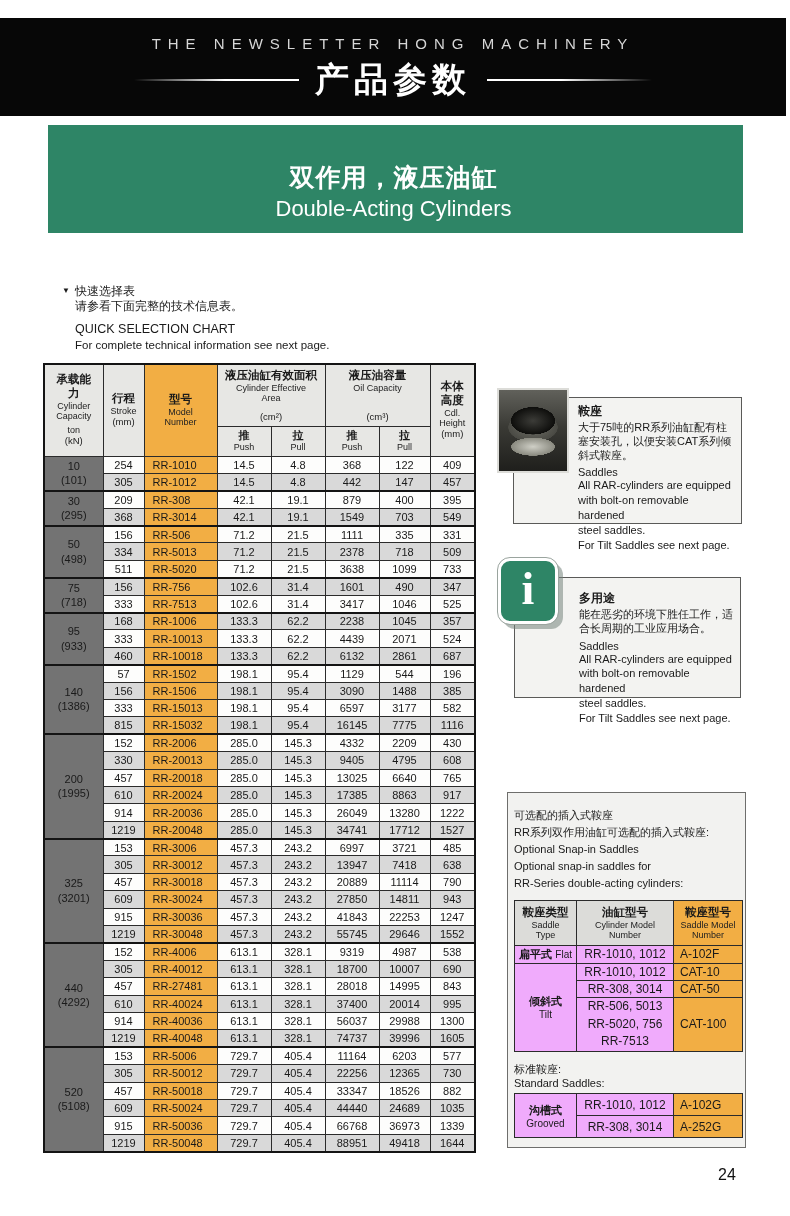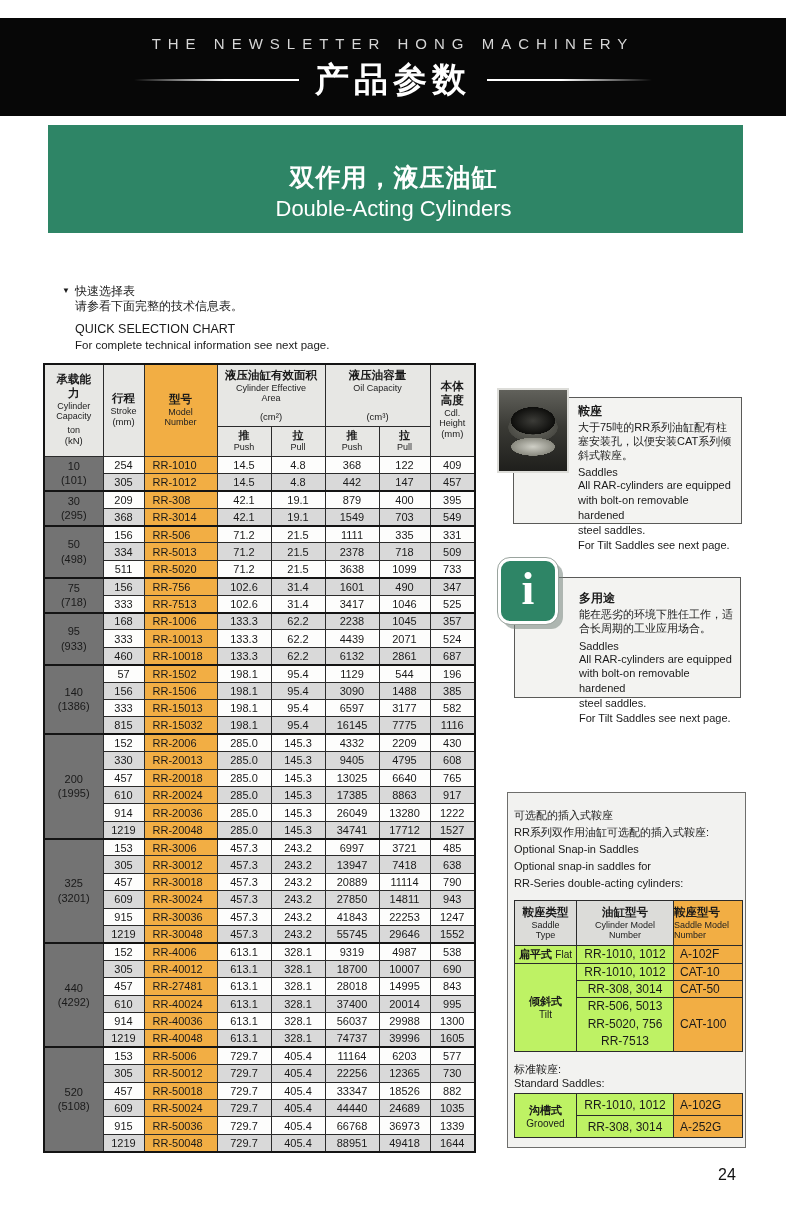--- a/index.html
+++ b/index.html
@@ -76,21 +76,21 @@
                display:flex; align-items:center; justify-content:center; }
   .info-icon span { color:#fff; font-family:"Liberation Serif", serif; font-weight:bold;
                     font-size:46px; line-height:1; margin-top:-4px; }
 
   .snapin-box { position:absolute; left:507px; top:792px; width:239px; height:356px;
                 background:#f2f2f0; border:1px solid #6e6e6c; padding:14px 5px 0 6px; }
   .snapin-box .para { font-size:11px; line-height:1.55; }
   .stable { border-collapse:collapse; table-layout:fixed; width:228px; margin-top:8px; margin-left:0px;
             border:1px solid #222; }
   .stable th, .stable td { border:1px solid #2b2b2b; text-align:center; vertical-align:middle;
-            background:#bef264; font-weight:normal; }
+            background:#f0abfc; font-weight:normal; }
   .stable thead th { background:#dcdcd9; height:45px; }
   .stable .or { background:var(--orange); text-align:left; padding-left:6px; font-size:12px; }
   .stable td { font-size:12px; height:16px; }
   .tzh { font-size:11px; font-weight:bold; }
   .ten { font-size:10px; }
   .std-label { font-size:11px; line-height:1.35; margin-top:10px; }
 
   .page-number { position:absolute; left:718px; top:1166px; font-size:16px; color:#111; }
 </style>
 </head>
@@ -633,21 +633,21 @@
         <th>
           <div class="hzh">鞍座类型</div>
           <div class="hen pre">Saddle
 Type</div>
         </th>
         <th>
           <div class="hzh">油缸型号</div>
           <div class="hen pre">Cylinder Model
 Number</div>
         </th>
-        <th class="or" style="text-align:left;padding-left:0">
+        <th class="or" style="text-align:center;padding-left:0">
           <div class="hzh">鞍座型号</div>
           <div class="hen pre">Saddle Model
 Number</div>
         </th>
       </tr>
     </thead>
     <tbody>
       <tr>
         <td>
           <span class="tzh">扁平式</span>

